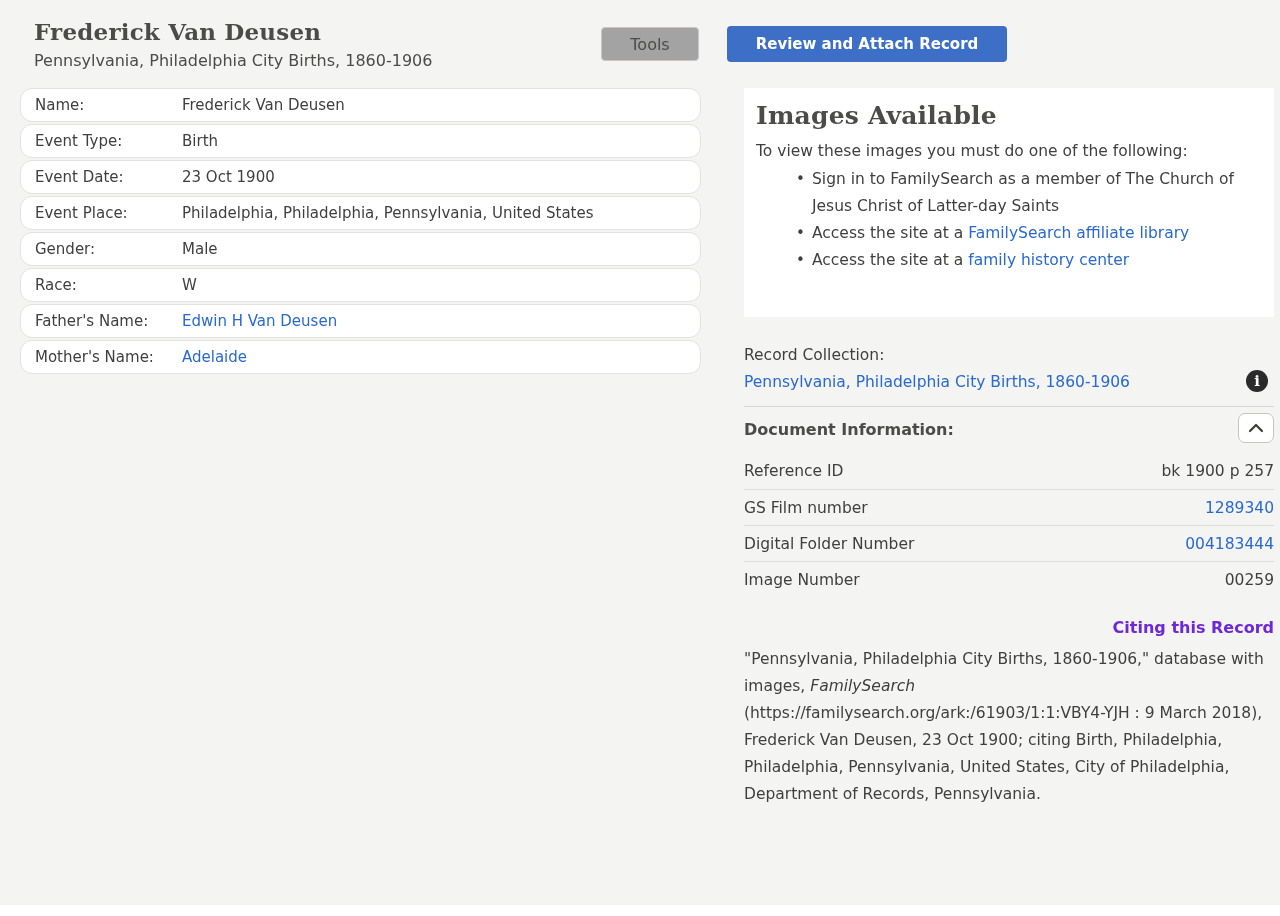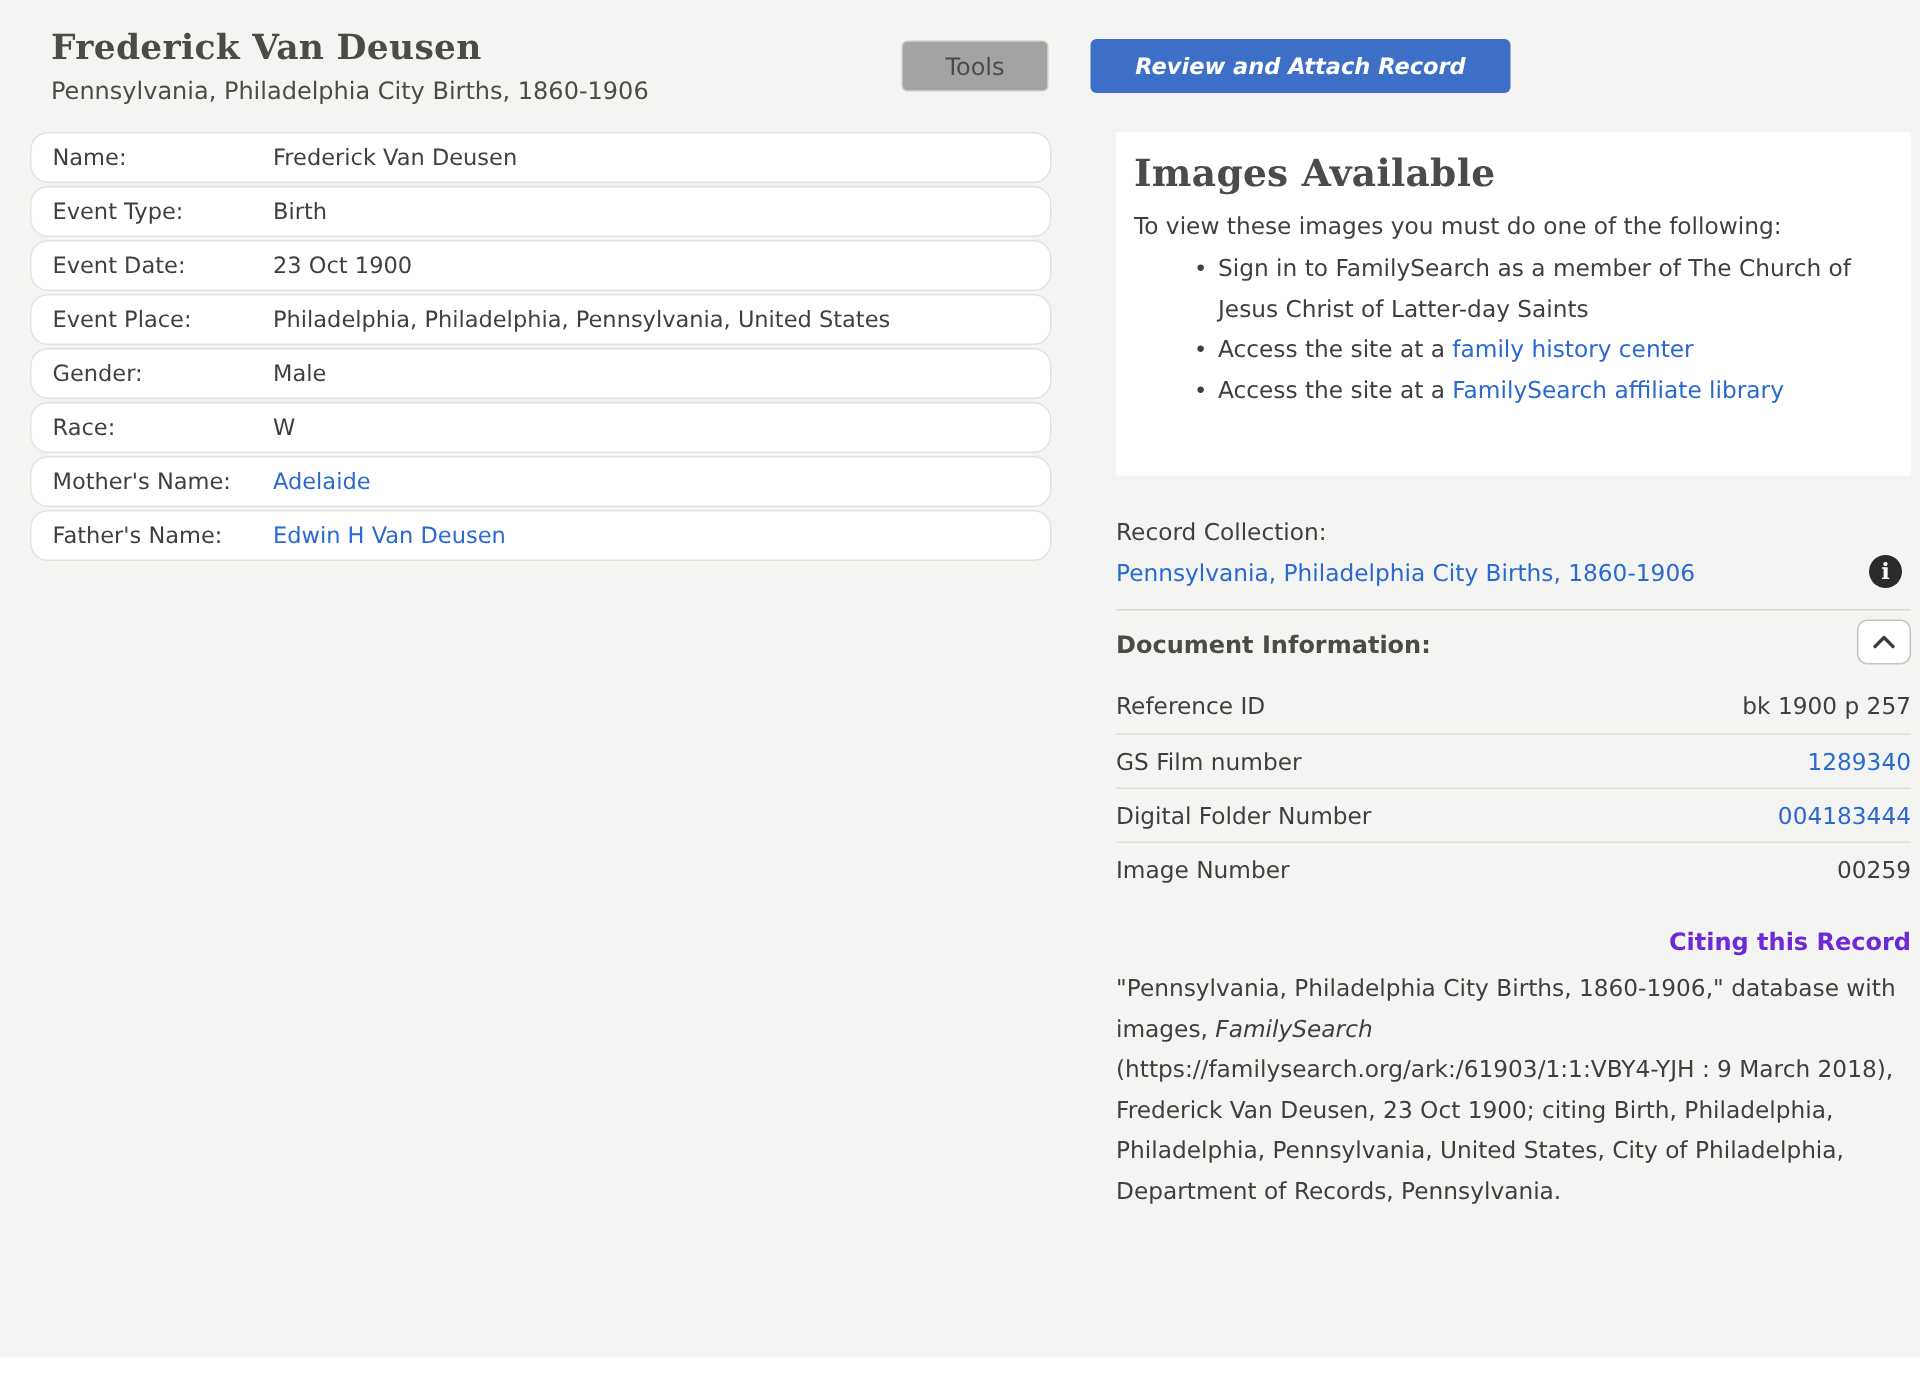--- a/index.html
+++ b/index.html
@@ -38,21 +38,20 @@
   }
   .attach-btn {
     position: absolute; left: 727px; top: 26px;
     width: 280px; height: 36px;
     background: #3d6fc7;
     border: none; border-radius: 4px;
     font-family: "DejaVu Sans", sans-serif;
     color: #ffffff; font-weight: 700; font-size: 15px;
     display: flex; align-items: center; justify-content: center;
     cursor: pointer;
-    font-style: italic;
   }
 
   
   .record-table { position: absolute; left: 20px; top: 88px; width: 681px; }
   .t-row {
     background: #ffffff;
     border: 1px solid #e4e2de;
     border-radius: 12px;
     margin-bottom: 2px;
     height: 34px;
@@ -160,43 +159,43 @@
     </div>
     <div class="t-row">
       <div class="t-label">Gender:</div>
       <div class="t-value">Male</div>
     </div>
     <div class="t-row">
       <div class="t-label">Race:</div>
       <div class="t-value">W</div>
     </div>
     <div class="t-row">
+      <div class="t-label">Father's Name:</div>
+      <a class="t-value link">Edwin H Van Deusen</a>
+    </div>
+    <div class="t-row">
       <div class="t-label">Mother's Name:</div>
       <a class="t-value link">Adelaide</a>
-    </div>
-    <div class="t-row">
-      <div class="t-label">Father's Name:</div>
-      <a class="t-value link">Edwin H Van Deusen</a>
     </div>
   </div>
 
   <div class="right-col">
 
     <div class="images-card">
       <h2 class="images-heading">Images Available</h2>
       <p class="images-intro">To view these images you must do one of the following:</p>
       <ul class="images-bullets">
         <li>
           <span>Sign in to FamilySearch as a member of The Church of Jesus Christ of Latter-day Saints</span>
         </li>
         <li>
-          <span>Access the site at a </span><a class="link">family history center</a>
+          <span>Access the site at a </span><a class="link">FamilySearch affiliate library</a>
         </li>
         <li>
-          <span>Access the site at a </span><a class="link">FamilySearch affiliate library</a>
+          <span>Access the site at a </span><a class="link">family history center</a>
         </li>
       </ul>
     </div>
 
     <div class="rc-block">
       <div class="rc-label">Record Collection:</div>
       <a class="rc-link link">Pennsylvania, Philadelphia City Births, 1860-1906</a>
       <span class="info-icon">i</span>
     </div>
 

